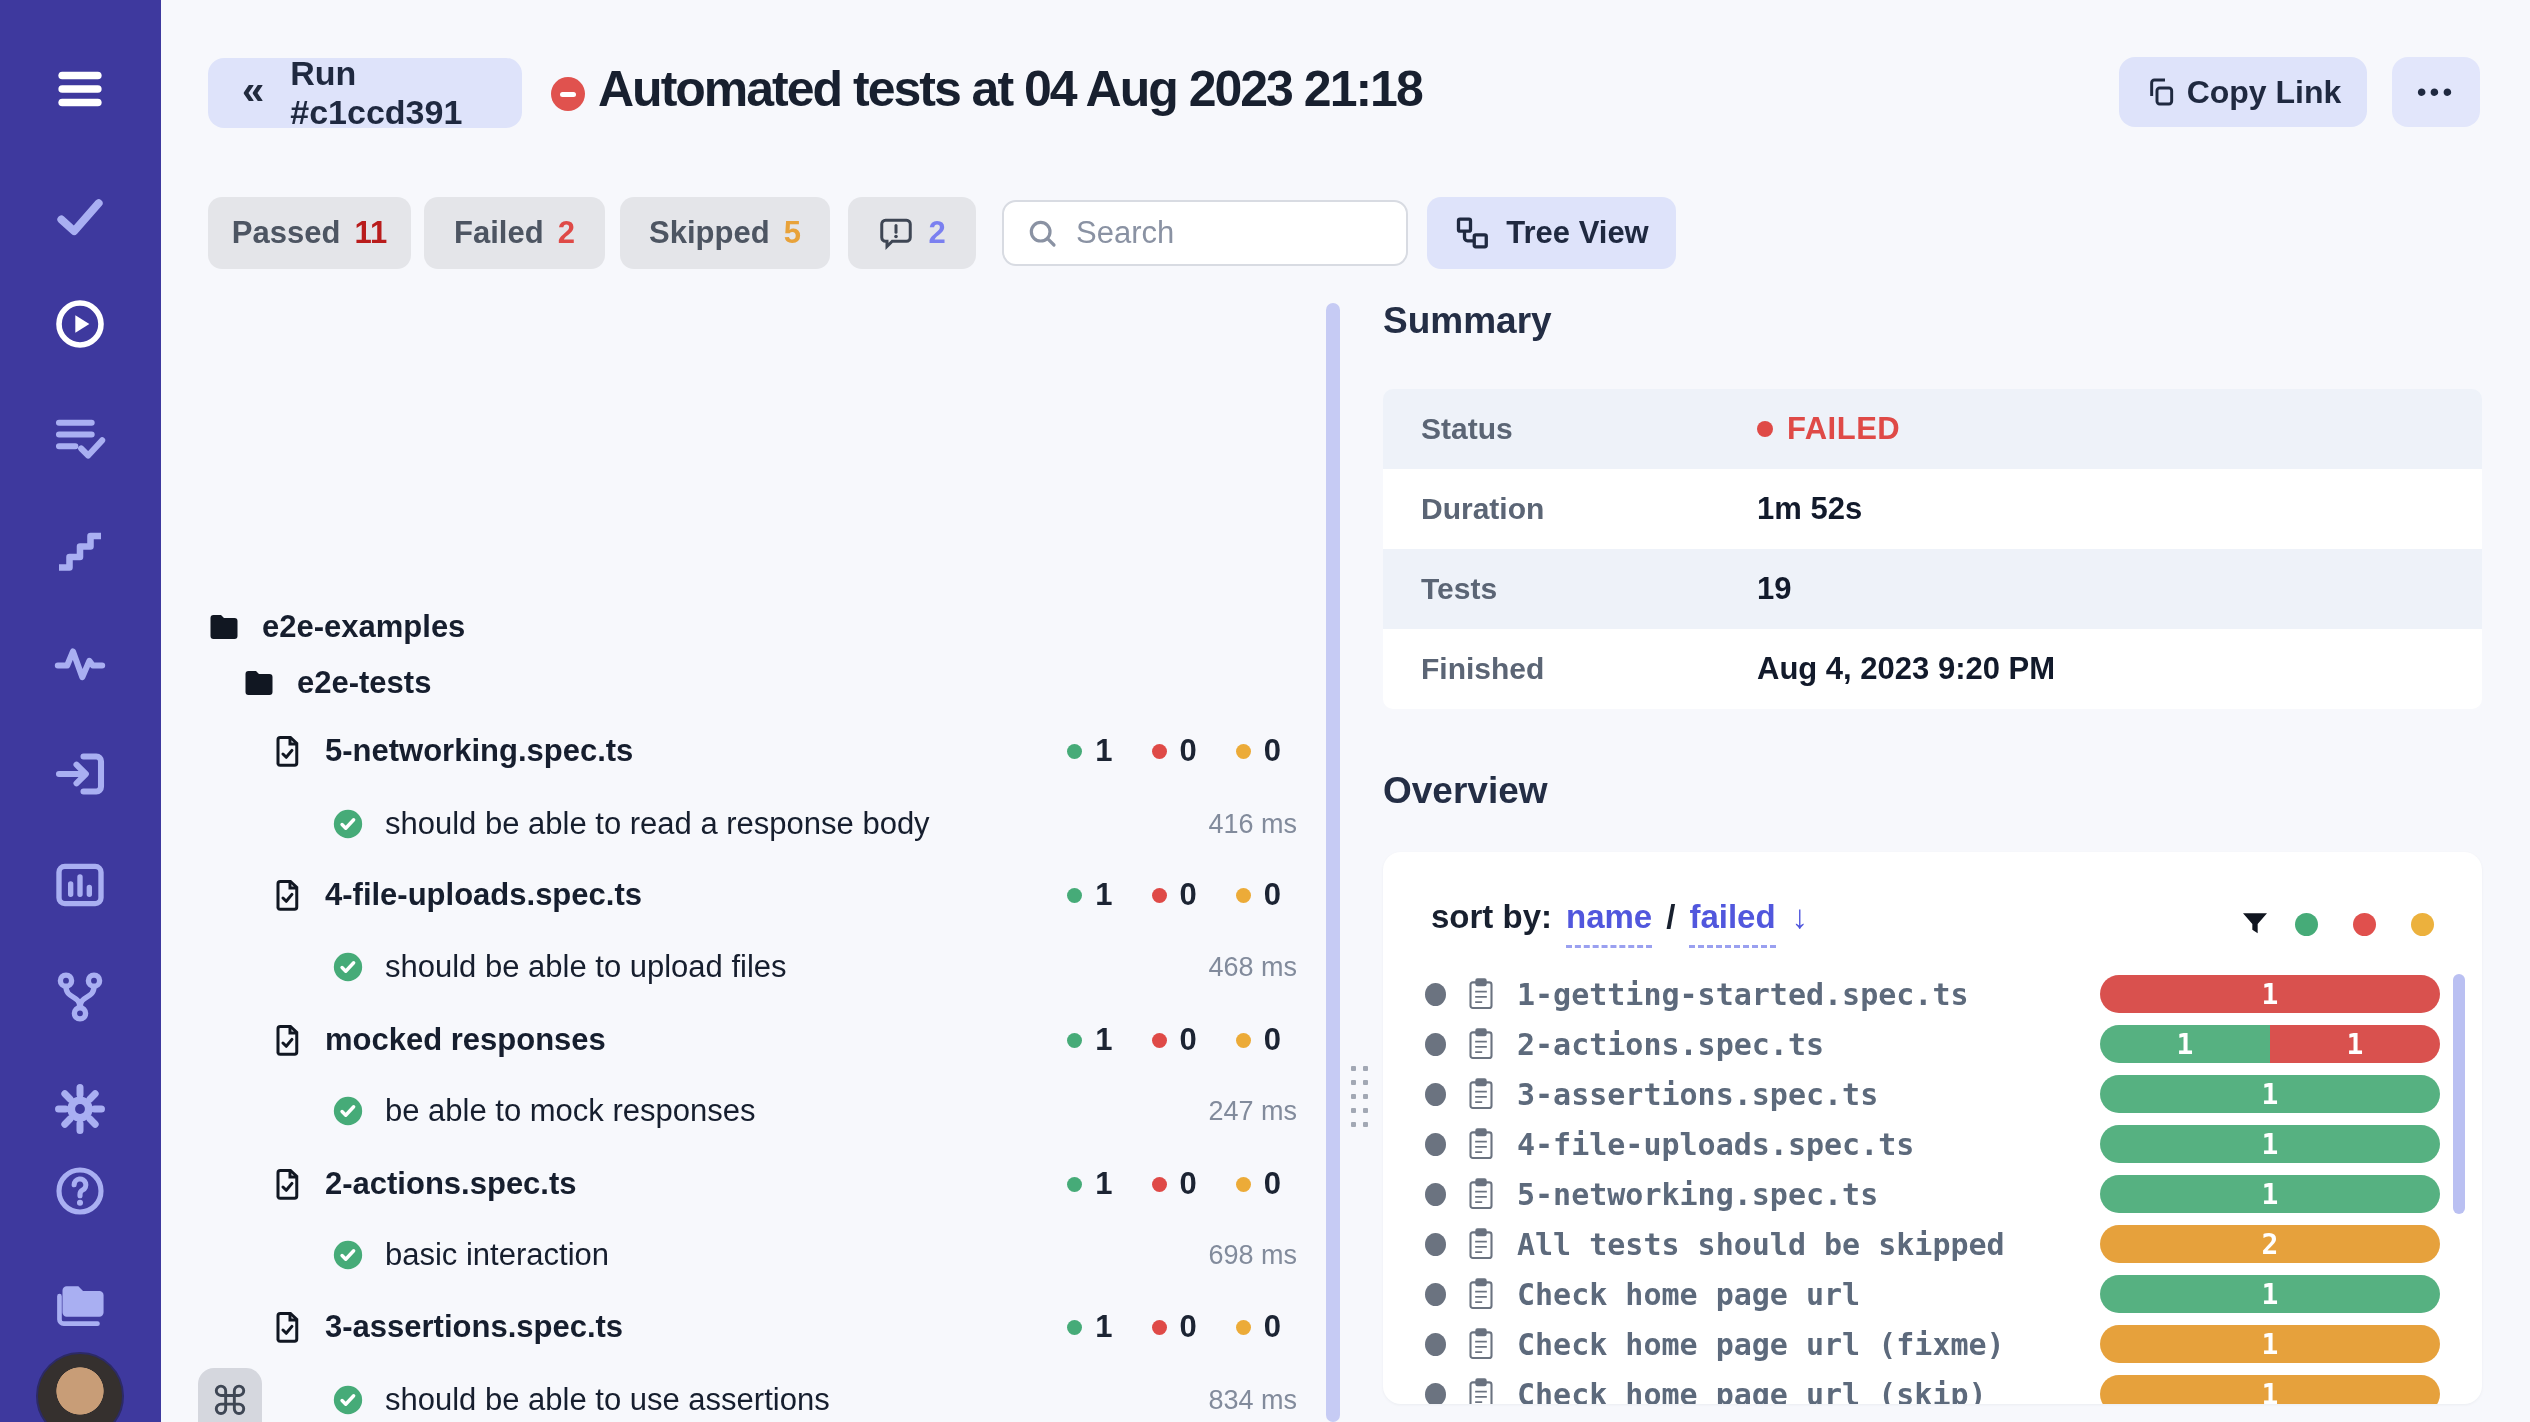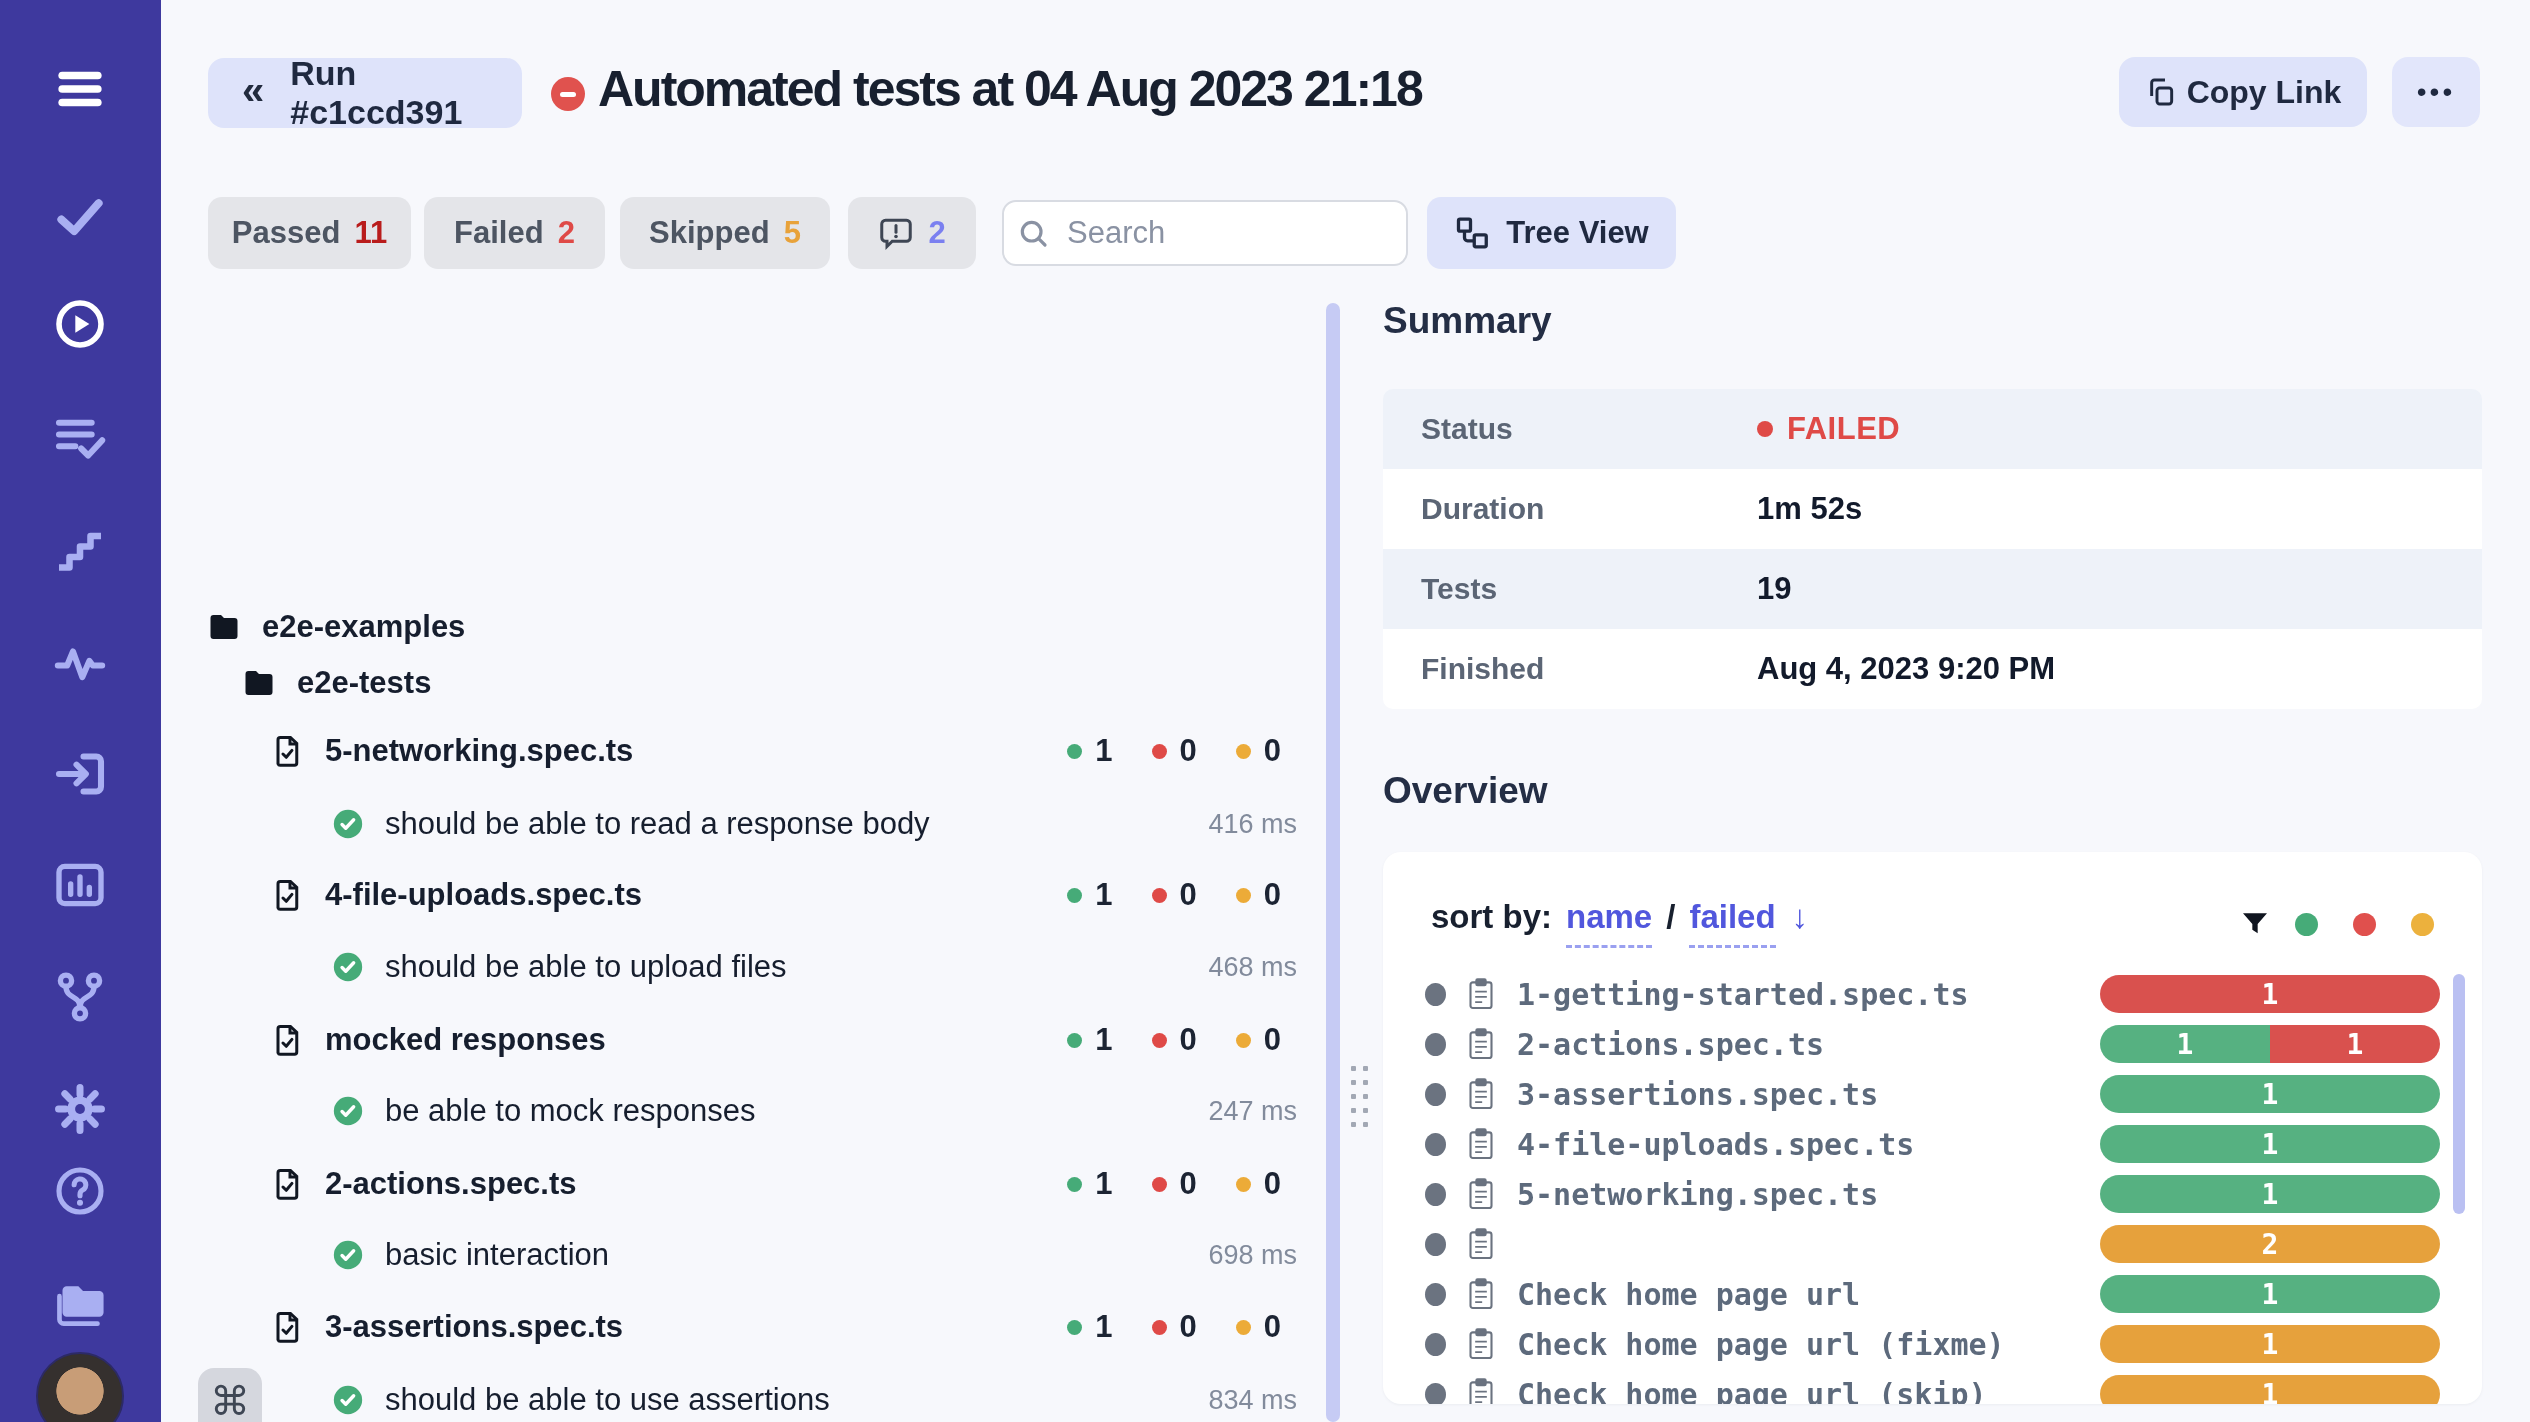--- a/index.html
+++ b/index.html
@@ -36,21 +36,21 @@
   .chip { top:197px; height:72px; background:#e4e5e9; border-radius:14px; display:flex; align-items:center; justify-content:center;
           gap:14px; font-size:31px; font-weight:600; color:#4d5562; cursor:pointer; }
   .chip .cnt { font-weight:600; }
   .cnt-green { color:#b91c1c; } .cnt-red { color:#df4a47; } .cnt-amber { color:#e8a23a; } .cnt-indigo { color:#7b80f0; }
   .chip-passed { left:208px; width:203px; }
   .chip-failed { left:424px; width:181px; }
   .chip-skipped { left:620px; width:210px; }
   .chip-comments { left:848px; width:128px; }
   .chip-comments svg { width:36px; height:36px; color:#3e4654; }
   .searchbox { left:1002px; top:200px; width:406px; height:66px; background:#fff; border:2px solid #d8dbe2; border-radius:14px;
-               display:flex; align-items:center; padding-left:13px; gap:18px; }
+               display:flex; align-items:center; padding-left:22px; gap:18px; }
   .searchbox svg { width:32px; height:32px; color:#8a92a3; }
   .searchbox input { border:none; outline:none; font-size:31px; color:#30394a; width:300px; background:transparent; font-family:"Liberation Sans", sans-serif; }
   .searchbox input::placeholder { color:#8a92a3; }
   .treeview-btn { left:1427px; top:197px; width:249px; height:72px; background:#dee3fa; border-radius:14px;
                   display:flex; align-items:center; justify-content:center; gap:16px; cursor:pointer; }
   .treeview-btn svg { width:36px; height:36px; color:#1f2940; }
   .treeview-label { font-size:31px; font-weight:600; color:#1f2940; }
 
   
   .tree { left:154px; top:296px; width:1209px; height:1126px; }
@@ -556,20 +556,21 @@
       </span>
   </div>
 
   <div class="orow" style="top:367px">
     <span class="ocircle"></span>
     <svg class="oclip" viewBox="0 0 24 28" fill="none" stroke="currentColor" stroke-width="1.8">
         <rect x="3" y="4" width="18" height="22" rx="2"></rect>
         <rect x="8" y="1.5" width="8" height="5" rx="1" fill="currentColor"></rect>
         <path d="M7 12h10M7 16.5h10M7 21h6" stroke-width="1.6"></path>
       </svg>
+    <span class="oname">All tests should be skipped</span>
     <span class="obar">
         <span class="seg seg-full seg-orange">2</span>
       </span>
   </div>
 
   <div class="orow" style="top:417px">
     <span class="ocircle"></span>
     <svg class="oclip" viewBox="0 0 24 28" fill="none" stroke="currentColor" stroke-width="1.8">
         <rect x="3" y="4" width="18" height="22" rx="2"></rect>
         <rect x="8" y="1.5" width="8" height="5" rx="1" fill="currentColor"></rect>

